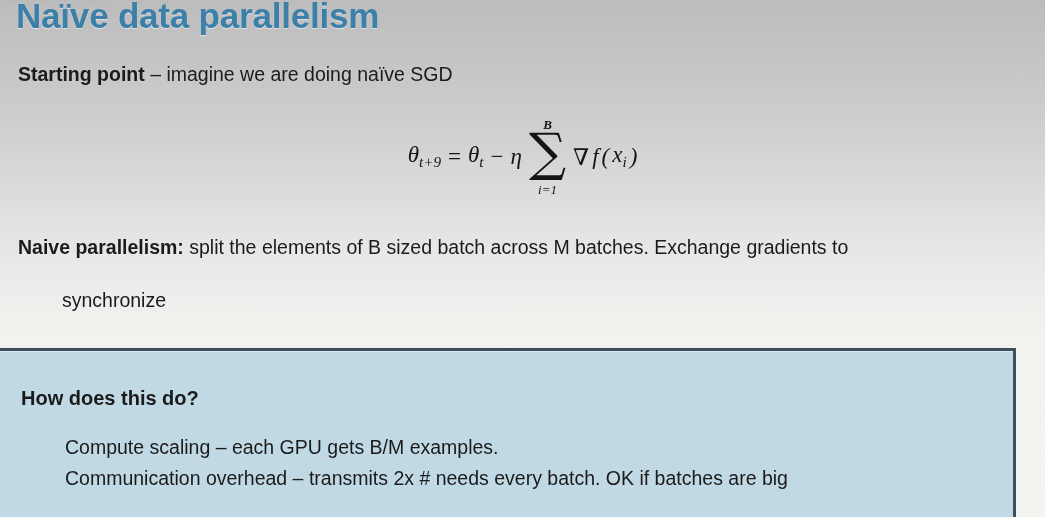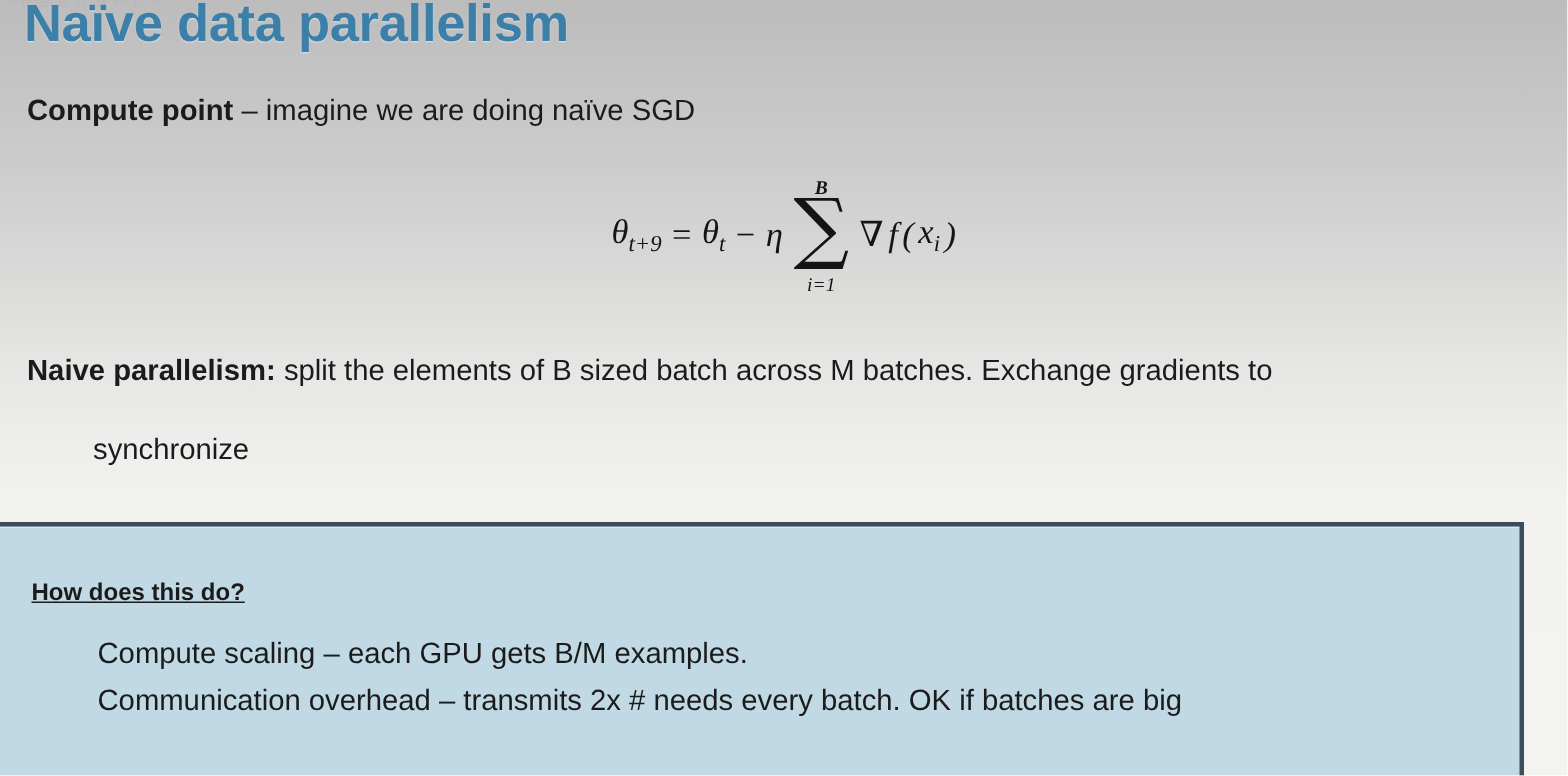--- a/index.html
+++ b/index.html
@@ -148,30 +148,29 @@
     height: 180px;
     background: #c0d9e4;
     border: 3px solid #3d4d5c;
     box-sizing: border-box;
     box-shadow: inset 0 1px 0 rgba(255,255,255,0.45);
   }
   .callout-title {
     position: absolute;
     left: 22px;
     top: 36px;
-    font-size: 16px;
+    font-size: 20px;
     font-weight: bold;
     color: #1b1b1b;
     white-space: nowrap;
-    text-decoration: underline;
   }
   .callout-list {
     position: absolute;
     left: 66px;
-    top: 70px;
+    top: 81px;
     margin: 0;
     padding: 0;
     list-style: none;
   }
   .callout-list li {
     font-size: 19.5px;
     color: #1b1b1b;
     line-height: 31px;
     white-space: nowrap;
   }
@@ -179,21 +178,21 @@
 </head>
 <body>
 
 <div id="slide">
 
   <div class="clipped-row">sp  g  g g     g      p  g   #    </div>
 
   <div class="slide-title">Naïve data parallelism</div>
 
   <div class="para para-starting">
-    <span class="lead">Compute point</span><span> – imagine we are doing naïve SGD</span>
+    <span class="lead">Starting point</span><span> – imagine we are doing naïve SGD</span>
   </div>
 
   <div class="equation">
     <span class="eqrow">
       <span class="tok"><span>θ</span><span class="sub">t+9</span></span>
       <span class="tok op">=</span>
       <span class="tok"><span>θ</span><span class="sub">t</span></span>
       <span class="tok op">−</span>
       <span class="tok">η</span>
       <span class="sum-stack">

